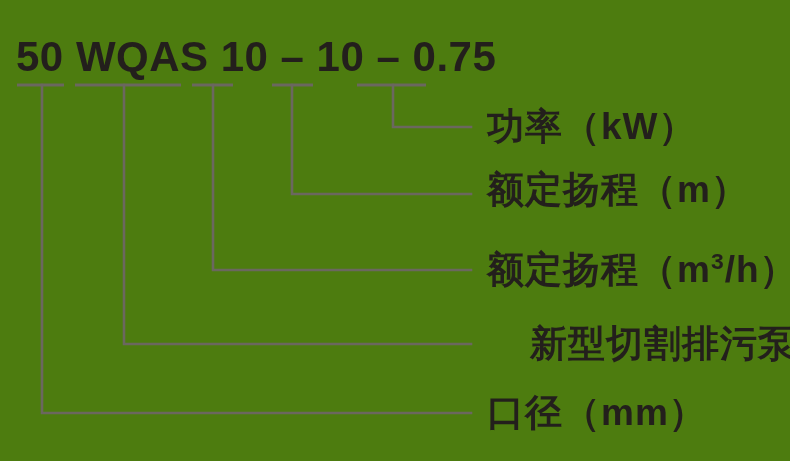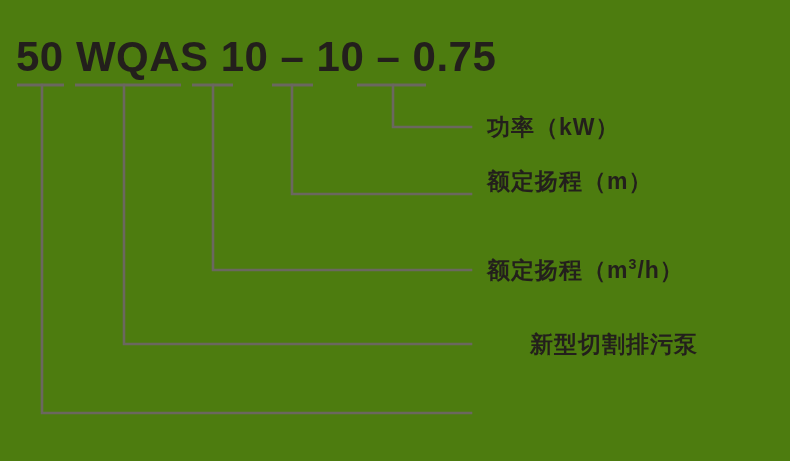--- a/index.html
+++ b/index.html
@@ -31,21 +31,21 @@
     top: 33px;
     font-size: 42px;
     font-weight: bold;
     letter-spacing: 0.5px;
     color: #231f1c;
     white-space: pre;
     line-height: 48px;
   }
   .callout-label {
     position: absolute;
-    font-size: 23px;
+    font-size: 37px;
     font-weight: bold;
     color: #231f1c;
     white-space: nowrap;
     line-height: 30px;
     letter-spacing: 1px;
   }
   sup.sup-exp {
     font-size: 0.62em;
     vertical-align: super;
     line-height: 0;
@@ -76,22 +76,23 @@
       <polyline points="124,85 124,344 471,344"></polyline>
 
       <polyline points="42,85  42,413 471,413"></polyline>
     </g>
   </svg>
 
   <div class="model-code">50 WQAS 10 – 10 – 0.75</div>
 
   <div class="callout-label" style="left:487px; top:112px;">功率（kW）</div>
 
-  <div class="callout-label" style="left:487px; top:166px;text-align:center;">额定扬程（m）</div>
+  <div class="callout-label" style="left:487px; top:175px;text-align:center;">额定扬程（m）</div>
 
   <div class="callout-label" style="left:487px; top:255px;">
     <span>额定扬程（m</span><sup class="sup-exp">3</sup><span>/h）</span>
   </div>
 
   <div class="callout-label" style="left:487px; top:329px;margin-left:43px;">新型切割排污泵</div>
 
+  <div class="callout-label" style="left:487px; top:398px;">口径（mm）</div>
 
 </div>
 
 </body></html>

